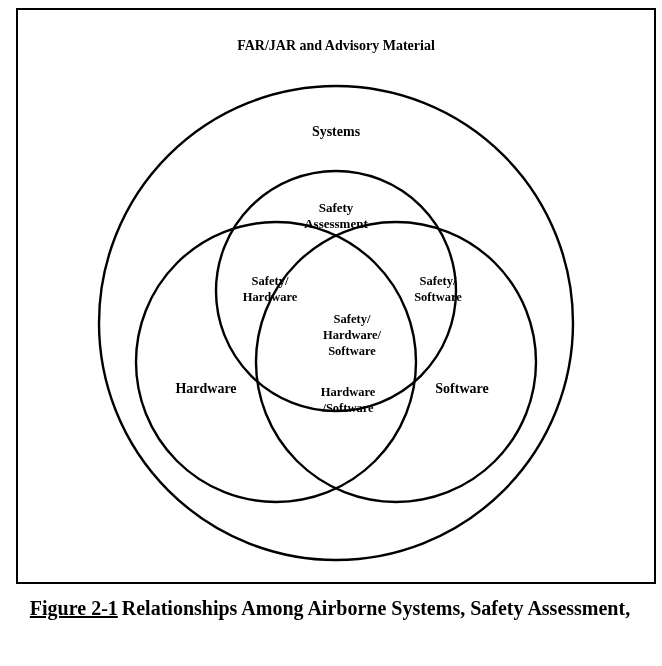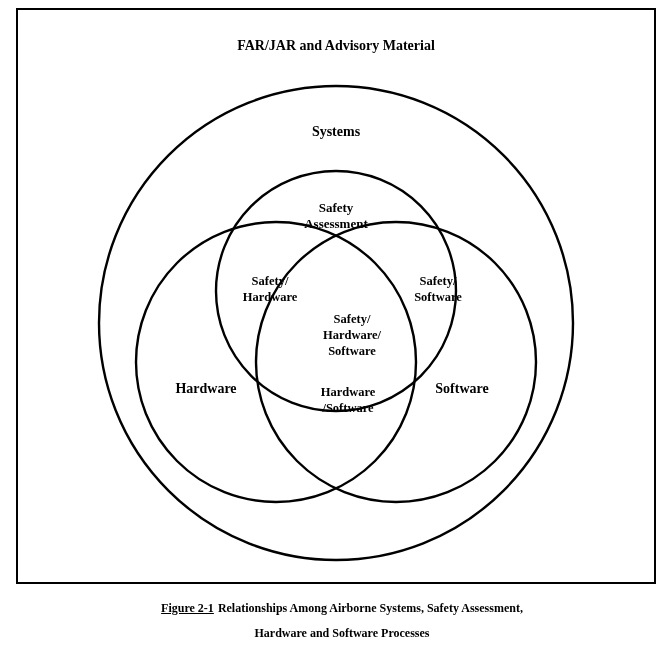--- a/index.html
+++ b/index.html
@@ -41,27 +41,27 @@
   .lbl-mid   { font-size: 13px; }
   .lbl-small { font-size: 12.5px; }
   .lbl-center{ font-size: 12.5px; }
   .circle-stroke {
     fill: none;
     stroke: #000000;
     stroke-width: 2.4;
   }
   #caption {
     position: absolute;
-    left: 22px;
+    left: 10px;
     top: 596px;
     width: 640px;
     text-align: center;
     font-family: "Liberation Serif", "DejaVu Serif", serif;
     font-weight: bold;
-    font-size: 12px;
+    font-size: 20px;
     line-height: 25px;
     color: #000000;
   }
   #caption .fig-num {
     text-decoration: underline;
   }
   #caption .cap-text {
     padding-left: 4px;
   }
 </style>
@@ -96,14 +96,13 @@
     <text class="diagram-label lbl-center" x="334" y="329">Hardware/</text>
     <text class="diagram-label lbl-center" x="334" y="345">Software</text>
 
     <text class="diagram-label lbl-small" x="330" y="386">Hardware</text>
     <text class="diagram-label lbl-small" x="330" y="402">/Software</text>
   </svg>
 </div>
 
 <div id="caption">
   <span class="fig-num">Figure 2-1</span><span class="cap-text">Relationships Among Airborne Systems, Safety Assessment,</span><br>
-  <span>Hardware and Software Processes</span>
 </div>
 
 </body></html>

